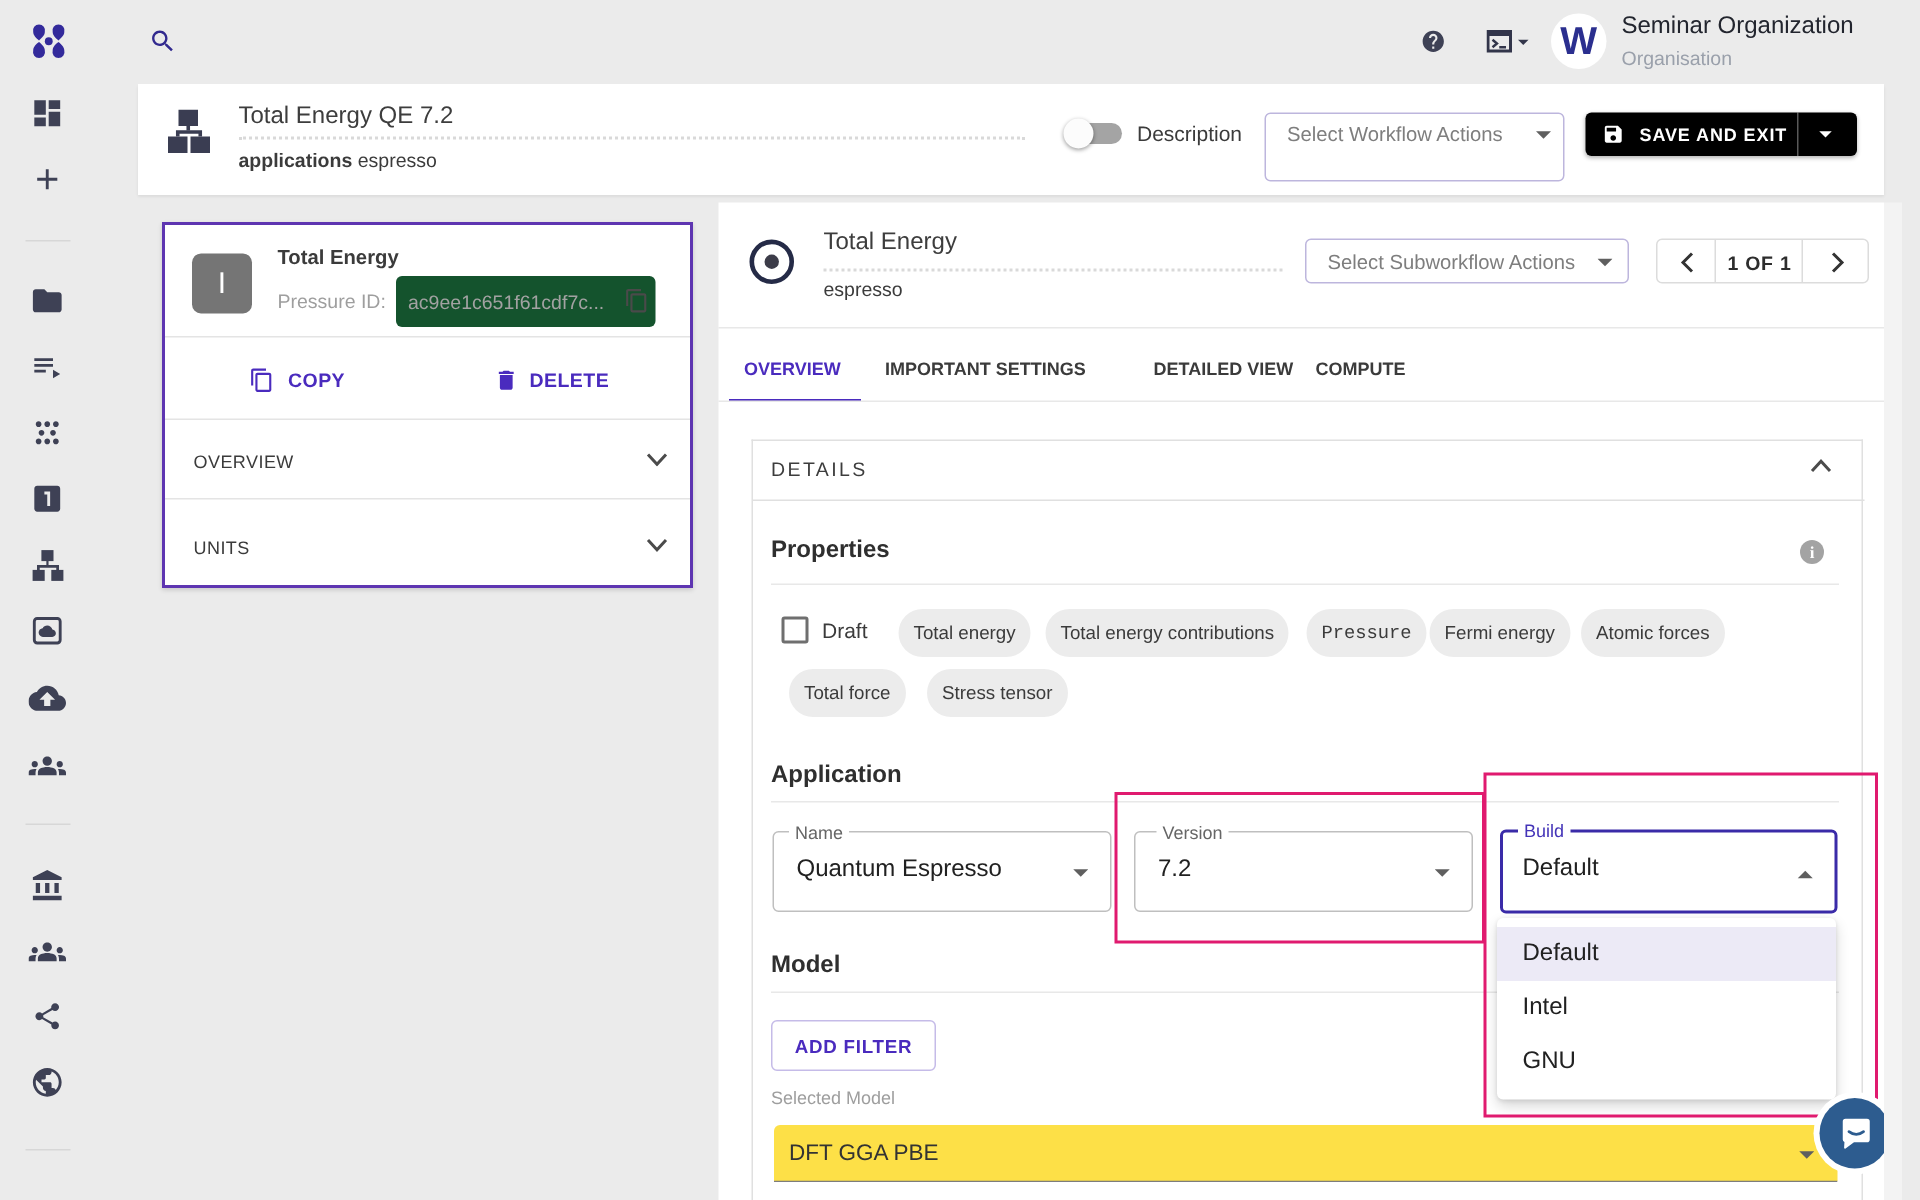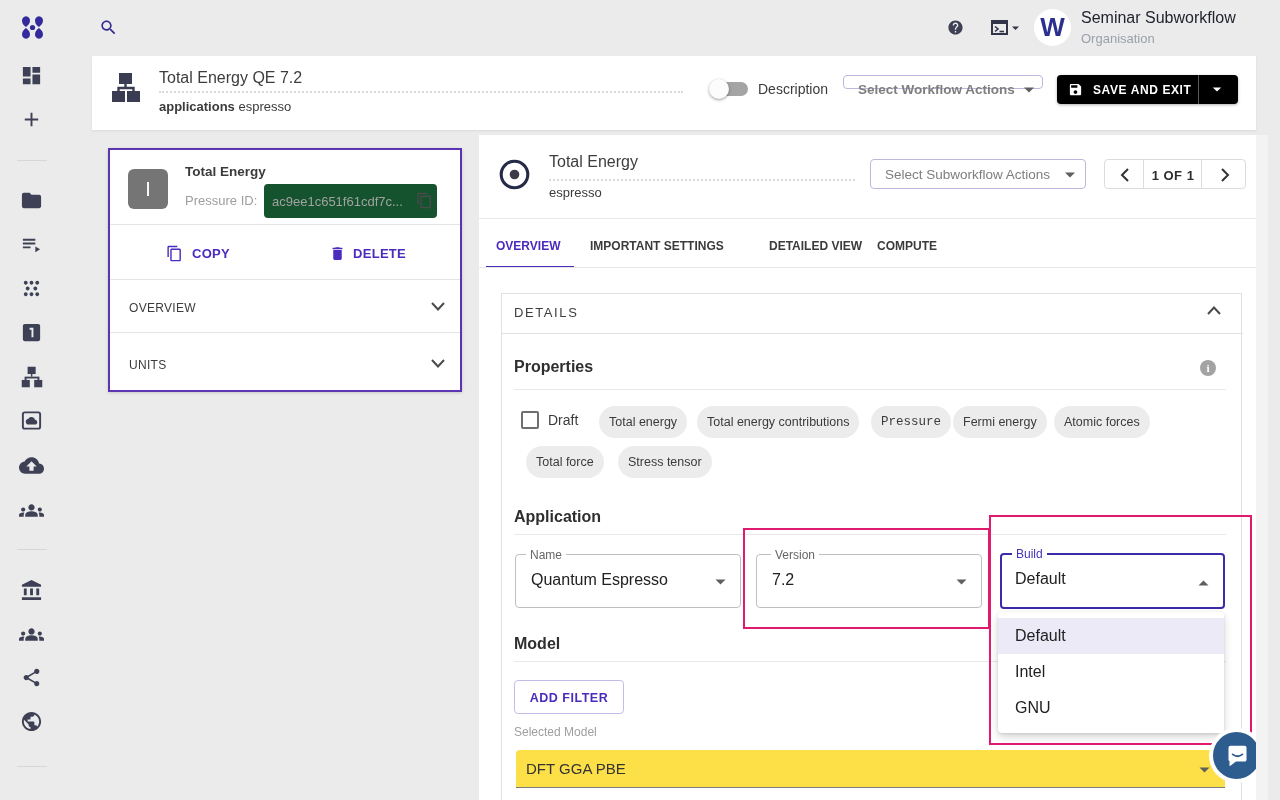--- a/index.html
+++ b/index.html
@@ -106,21 +106,21 @@
   <g class="abs"></g>
   <svg class="ic abs" style="left:991px;top:20px;" width="29" height="16" viewBox="0 0 29 16">
     <rect x="1" y="1" width="15" height="13" fill="none" stroke="#32354a" stroke-width="2"></rect>
     <rect x="1" y="1" width="15" height="3" fill="#32354a"></rect>
     <path d="M4 6.5 L7 9 L4 11.5" stroke="#32354a" stroke-width="1.6" fill="none"></path>
     <path d="M8.5 11.5 H13" stroke="#32354a" stroke-width="1.6" fill="none"></path>
     <path d="M21 6.5 L24.5 10 L28 6.5 Z" fill="#32354a"></path>
   </svg>
   <div class="abs" style="left:1034px;top:9px;width:37px;height:37px;border-radius:50%;background:#fff;"></div>
   <div class="abs" style="left:1034px;top:9px;width:37px;height:37px;text-align:center;font-size:26px;font-weight:bold;color:#2b2f8f;line-height:37px;">W</div>
-  <div class="abs" style="left:1081px;top:9px;font-size:16px;color:#22252e;">Seminar Subworkflow</div>
+  <div class="abs" style="left:1081px;top:9px;font-size:16px;color:#22252e;">Seminar Organization</div>
   <div class="abs" style="left:1081px;top:31px;font-size:13px;color:#9aa0ab;">Organisation</div>
 
   <div id="rail" class="abs" style="left:0;top:0;width:64px;height:800px;">
 
     <svg class="ic" style="position:absolute;left:17px;top:12px;" width="31" height="31" viewBox="0 0 32 32">
       <g fill="#332a9b">
         <path d="M9.3 15.4 C7.5 14.1 5.3 12 5.3 9.7 A4.15 4.15 0 1 1 13.3 9.7 C13.3 12 11.1 13.9 9.3 15.4 Z"></path>
         <path d="M9.3 16.6 C7.5 17.9 5.3 20 5.3 22.3 A4.15 4.15 0 1 0 13.3 22.3 C13.3 20 11.1 18.1 9.3 16.6 Z"></path>
         <path d="M22.7 15.4 C20.9 14.1 18.7 12 18.7 9.7 A4.15 4.15 0 1 1 26.7 9.7 C26.7 12 24.5 13.9 22.7 15.4 Z"></path>
         <path d="M22.7 16.6 C20.9 17.9 18.7 20 18.7 22.3 A4.15 4.15 0 1 0 26.7 22.3 C26.7 20 24.5 18.1 22.7 16.6 Z"></path>
@@ -207,21 +207,21 @@
           <path d="M13.5 11 V14"></path>
           <path d="M6.5 18 V15 H21.5 V18"></path>
         </g>
     </svg>
     <div class="title">Total Energy QE 7.2</div>
     <div class="dots"></div>
     <div class="sub"><b>applications</b> espresso</div>
     <div class="track"></div>
     <div class="knob"></div>
     <div class="desc">Description</div>
-    <div class="sel-outline" style="left:751px;top:19px;width:200px;height:14px;font-weight:bold;">
+    <div class="sel-outline" style="left:751px;top:19px;width:200px;height:46px;">
       <span style="position:absolute;left:14px;top:6px;">Select Workflow Actions</span>
       <svg class="ic" style="position:absolute;right:8px;top:10px;" width="10" height="8" viewBox="0 0 10 8">
           <path d="M0 1.5 L5 6.5 L10 1.5 Z" fill="#5f5f5f"></path>
         </svg>
     </div>
     <div id="savebtn">
       <svg class="ic" style="position:absolute;left:11px;top:7px;" width="15" height="15" viewBox="0 0 24 24">
           <path fill="#fff" d="M17 3H5c-1.11 0-2 .9-2 2v14c0 1.1.89 2 2 2h14c1.1 0 2-.9 2-2V7l-4-4zm-5 16c-1.66 0-3-1.34-3-3s1.34-3 3-3 3 1.34 3 3-1.34 3-3 3zm3-10H5V5h10v4z"></path>
         </svg>
       <span class="lbl">SAVE AND EXIT</span>

